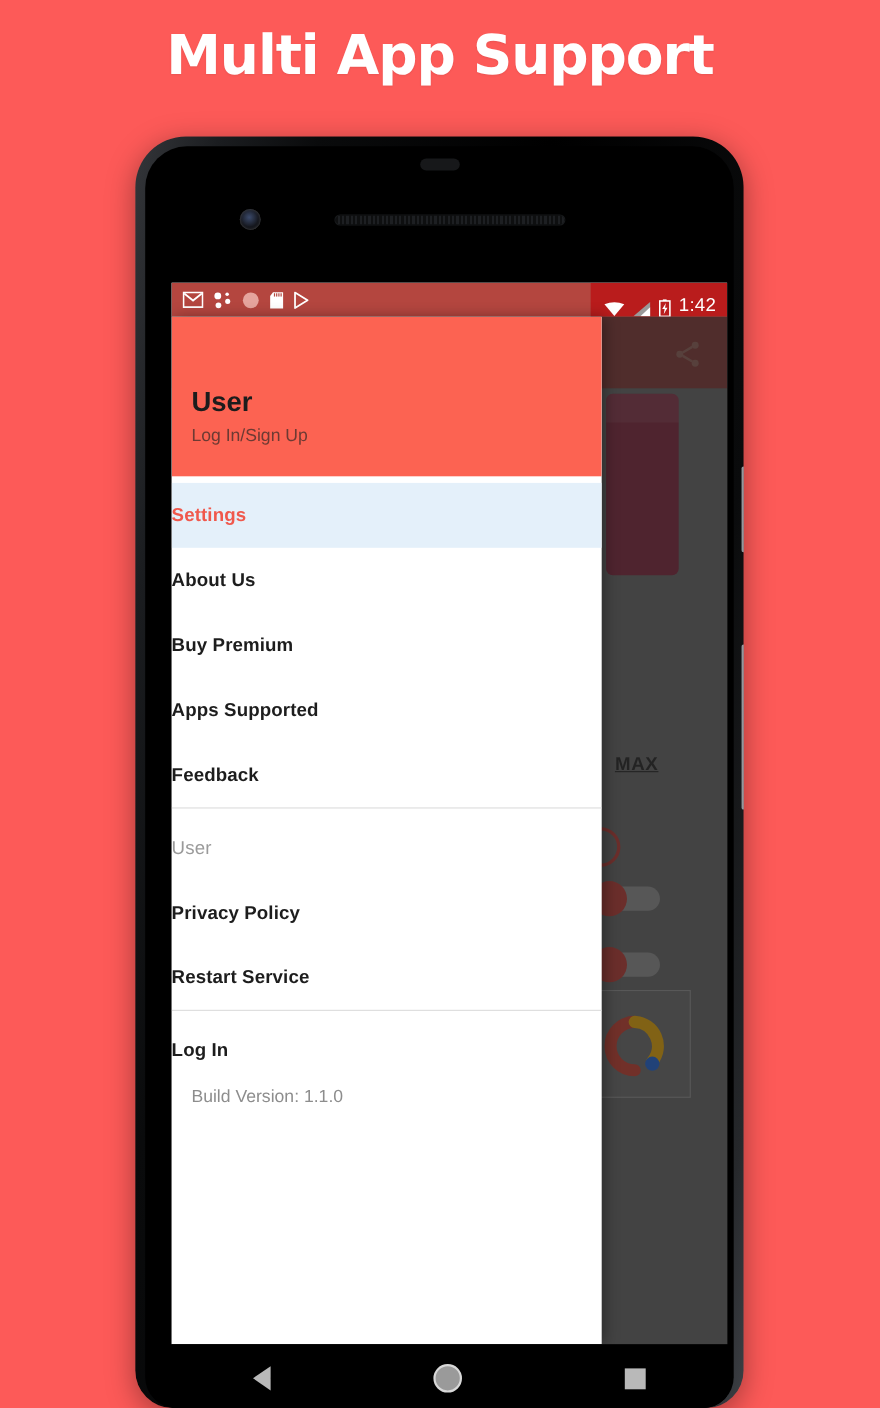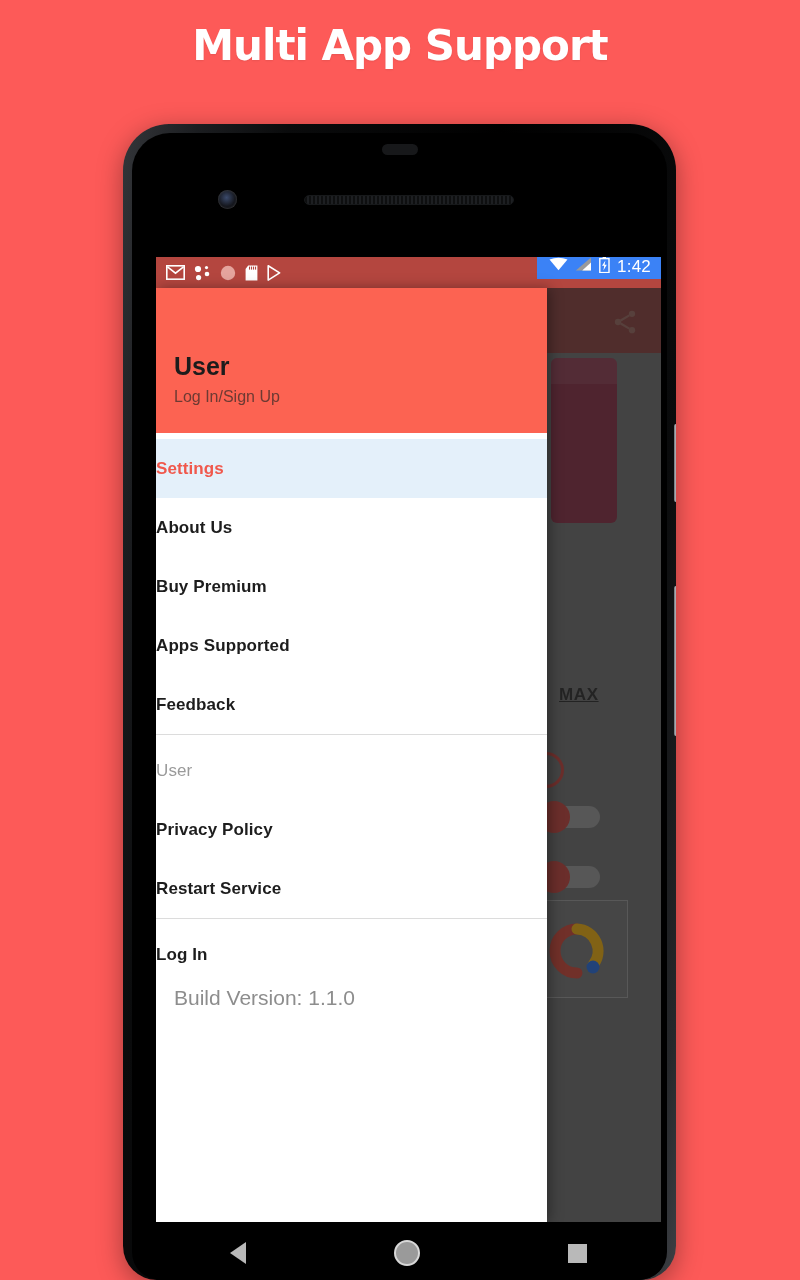--- a/index.html
+++ b/index.html
@@ -9,21 +9,21 @@
     font-family: "Liberation Sans", sans-serif;
   }
   body { background: #fd5a58; position: relative; }
 
   
   .banner-title {
     position: absolute;
     top: 24px; left: 0; width: 800px;
     text-align: center;
     color: #ffffff;
-    font-size: 42px;
+    font-size: 50px;
     font-weight: bold;
     letter-spacing: -1px;
     line-height: 1.05;
     font-family: "DejaVu Sans", sans-serif;
     text-shadow: 0 1px 2px rgba(0,0,0,0.08);
   }
 
   
   .phone {
     position: absolute;
@@ -88,23 +88,23 @@
 
   
   .status-bar {
     position: relative;
     height: 31px; width: 100%;
     background: #b4463f;
     display: flex; align-items: center;
   }
   .status-left { display: flex; align-items: center; gap: 9px; padding-left: 10px; }
   .status-right {
-    position: absolute; right: 0; top: 0; height: 22px;
-    background: #3b82f6;
-    display: flex; align-items: flex-start; gap: 7px;
+    position: absolute; right: 0; top: 0; height: 31px;
+    background: #b91c1c;
+    display: flex; align-items: flex-end; gap: 7px;
     padding: 0 10px 0 12px;
   }
   .st-icon { display: block; }
   .clock { color: #fff; font-size: 17px; font-weight: normal; letter-spacing: .2px; }
 
   
   .app-body { position: relative; width: 100%; height: 934px; background: #616161; }
   .app-toolbar {
     height: 65px; width: 100%;
     background: #7b3430;
@@ -201,21 +201,21 @@
     background: #e4f0fa;
     color: #f0584c;
   }
   .menu-item.section {
     color: #9a9a9a;
     font-weight: normal;
   }
   .divider { height: 1px; background: #dcdcdc; width: 100%; }
   .build-version {
     padding-left: 18px;
-    font-size: 21px;
+    font-size: 16px;
     color: #8d8d8d;
     height: 28px;
     display: flex; align-items: center;
   }
 
   
   .navbar {
     position: absolute;
     left: 24px; top: 1089px;
     width: 505px; height: 62px;

